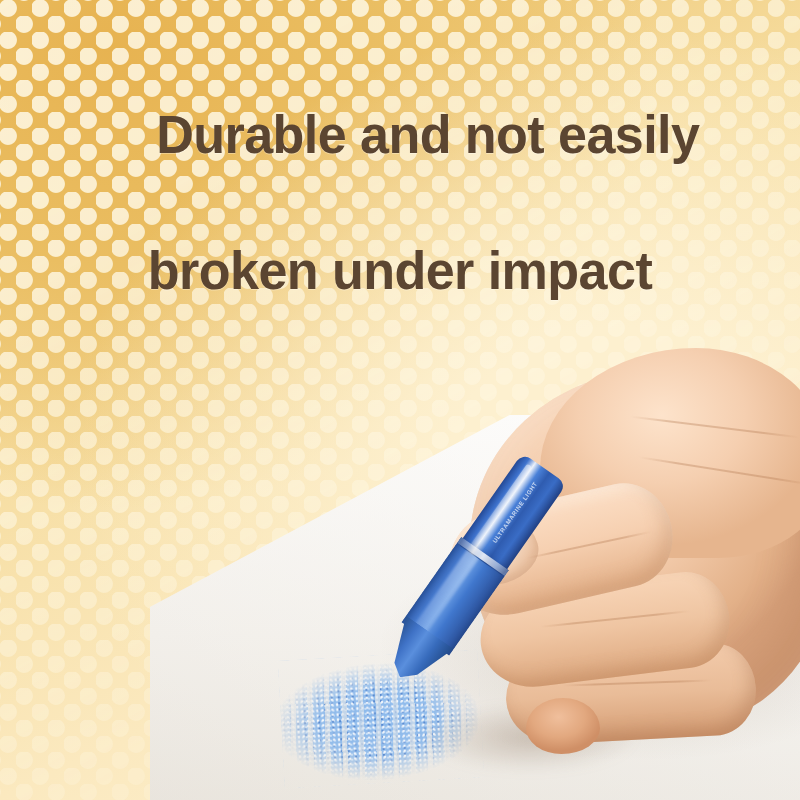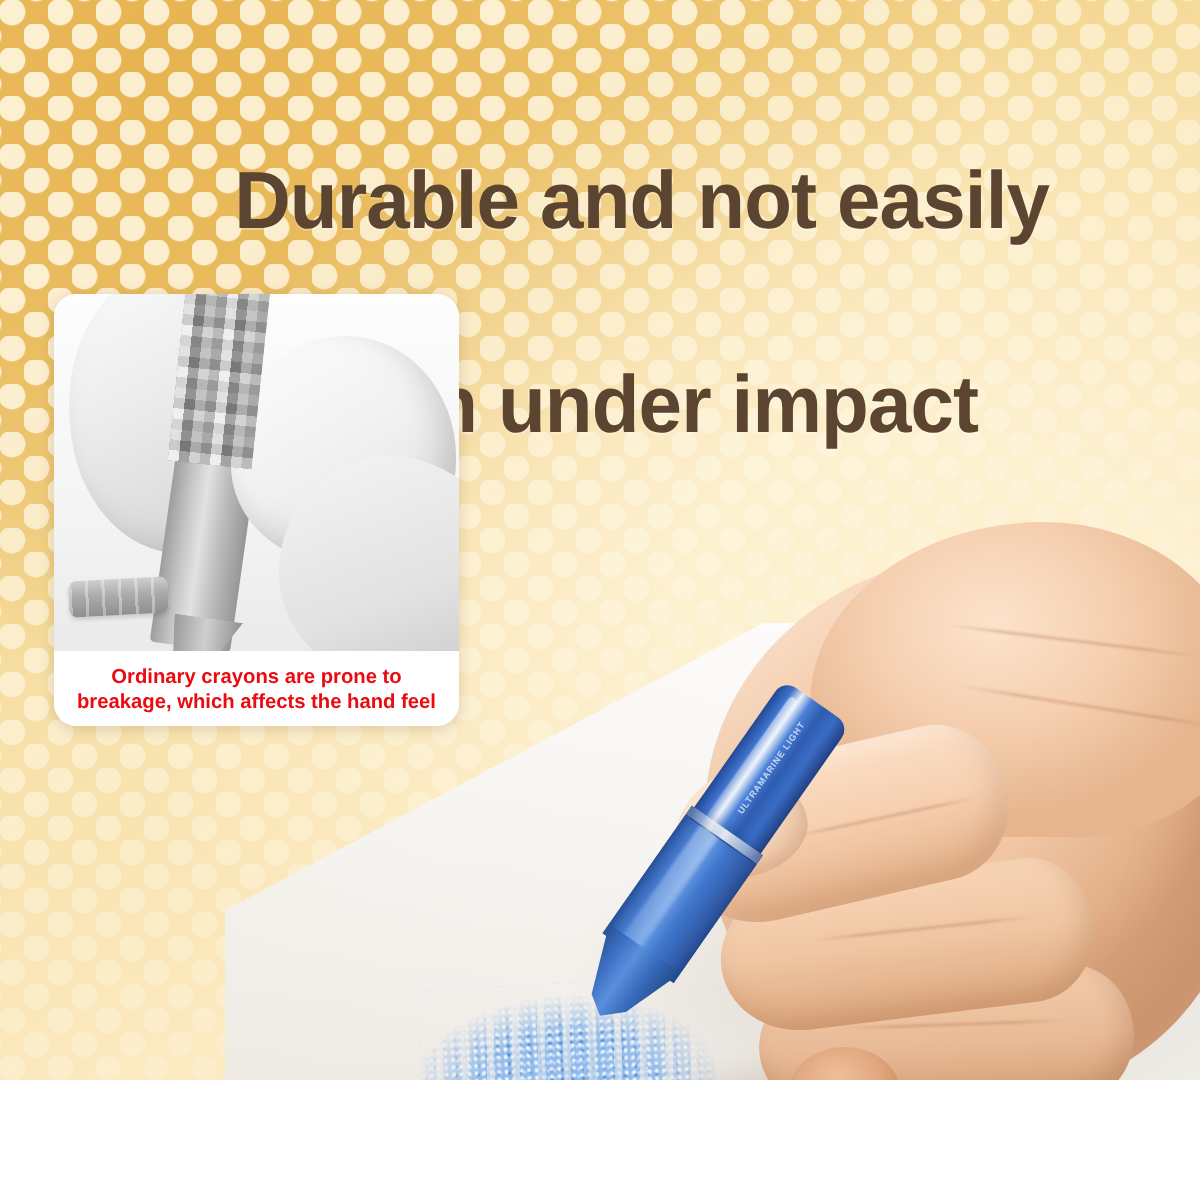--- a/index.html
+++ b/index.html
@@ -1,20 +1,20 @@
 <!DOCTYPE html>
 <html><head>
 <meta charset="utf-8">
 <style>
   html,body{margin:0;padding:0;background:#fff;}
   body{font-family:"Liberation Sans",sans-serif;}
 
   #page{
     position:relative;
-    width:800px;height:720px;
+    width:800px;height:800px;
     overflow:hidden;
   }
 
   
   .bg-base{
     position:absolute;inset:0;
     background:
       radial-gradient(120% 95% at 78% 58%, #fdf0cf 0%, #fdf0cf 18%, rgba(253,240,207,0) 58%),
       radial-gradient(95% 80% at 14% 6%, #e7b351 0%, #eabe62 34%, rgba(234,190,98,0) 72%),
       linear-gradient(155deg,#ebbc5e 0%, #f6dda0 38%, #fbe9bf 68%, #fdf2d5 100%);
@@ -318,29 +318,14 @@
       <div class="crayon-tip"></div>
       <div class="crayon-wrap">
         <div class="wrap-stripe"></div>
         <div class="wrap-txt">ULTRAMARINE LIGHT</div>
       </div>
       <div class="crayon-ring"></div>
     </div>
 
   </div>
 
-  <div class="inset">
-    <div class="inset-photo">
-      <div class="g gp1"></div>
-      <div class="g gcrayon"></div>
-      <div class="g gcrayon-tip"></div>
-      <div class="g gp2"></div>
-      <div class="g gp3"></div>
-      <div class="g gbreak"></div>
-      <div class="g mosaic"></div>
-    </div>
-    <div class="inset-caption">
-      <span>Ordinary crayons are prone to</span>
-      <span>breakage, which affects the hand feel</span>
-    </div>
-  </div>
 
 </div>
 
 </body></html>

